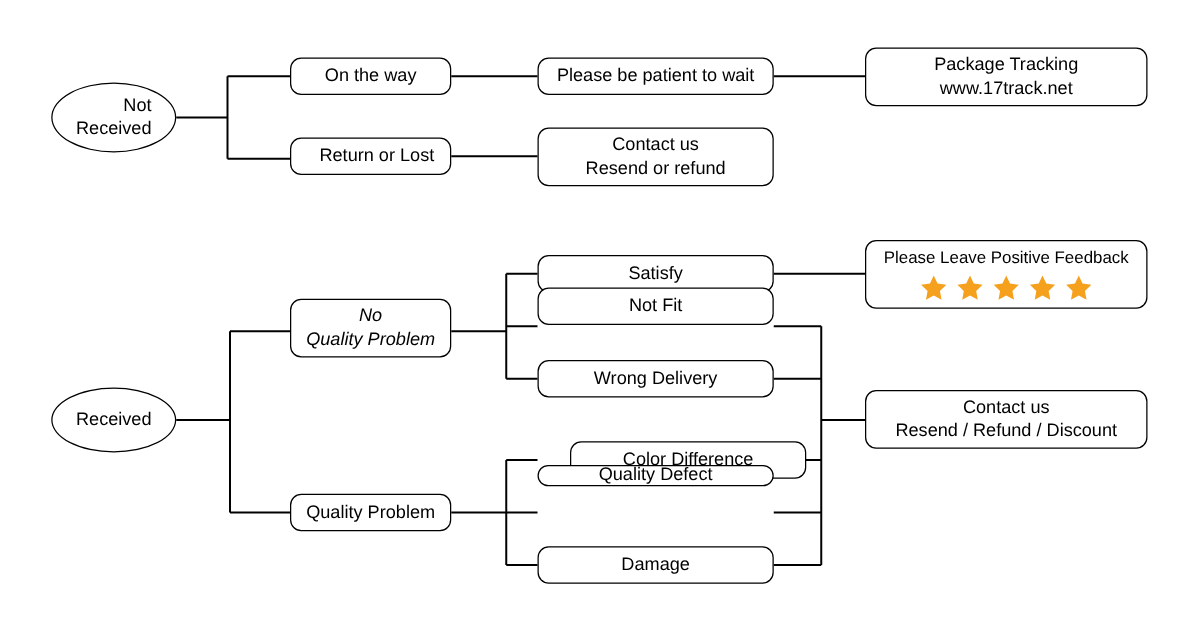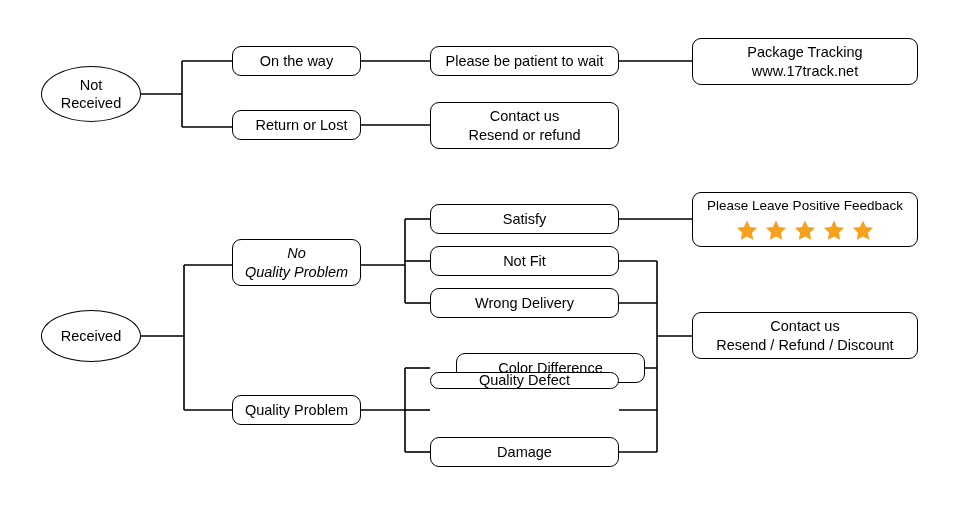--- a/index.html
+++ b/index.html
@@ -10,21 +10,21 @@
   }
   #stage{position:absolute;left:0;top:0;width:960px;height:513px;}
   svg.lines{position:absolute;left:0;top:0;width:960px;height:513px;pointer-events:none;}
   .node{
     position:absolute;box-sizing:border-box;
     border:1.6px solid #000;background:#fff;
     display:flex;align-items:center;justify-content:center;
     text-align:center;line-height:1.25;
   }
   .rounded{border-radius:9px;}
-  .ellipse{border-radius:50%;}
+  .ellipse{border-radius:50%;text-align:right;}
   .t14{font-size:14.5px;}
   .t13{font-size:13.5px;}
   .node span{display:block;white-space:pre-line;}
   .stars{display:flex;gap:7px;justify-content:center;margin-top:4px;}
   .star{width:22px;height:22px;display:block;}
   .fb-inner{display:flex;flex-direction:column;align-items:center;justify-content:space-between;}
 </style>
 </head>
 <body>
 
@@ -107,21 +107,21 @@
   </div>
 
   <div class="node rounded t14" style="left:232px;top:395px;width:129px;height:30px;">
     <span>Quality Problem</span>
   </div>
 
   <div class="node rounded t14" style="left:430px;top:204px;width:189px;height:30px;">
     <span>Satisfy</span>
   </div>
 
-  <div class="node rounded t14" style="left:430px;top:246px;width:189px;height:30px;">
+  <div class="node rounded t14" style="left:430px;top:230px;width:189px;height:30px;">
     <span>Not Fit</span>
   </div>
 
   <div class="node rounded t14" style="left:430px;top:288px;width:189px;height:30px;">
     <span>Wrong Delivery</span>
   </div>
 
   <div class="node rounded t14" style="left:456px;top:353px;width:189px;height:30px;">
     <span>Color Difference</span>
   </div>

